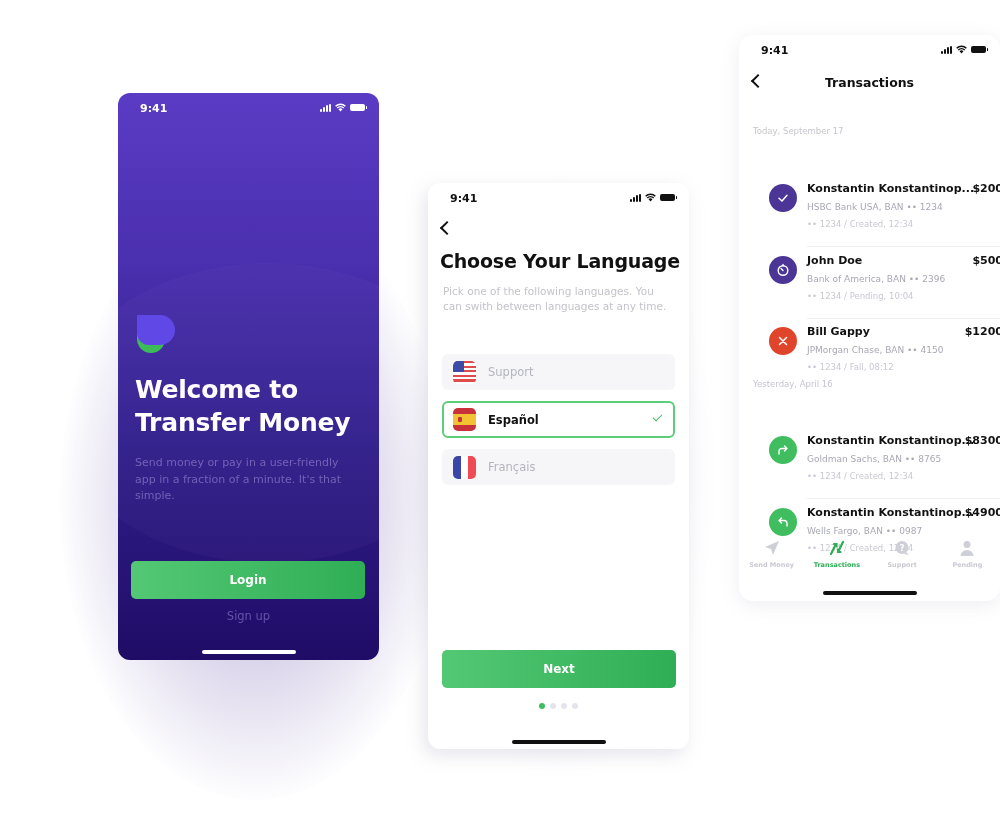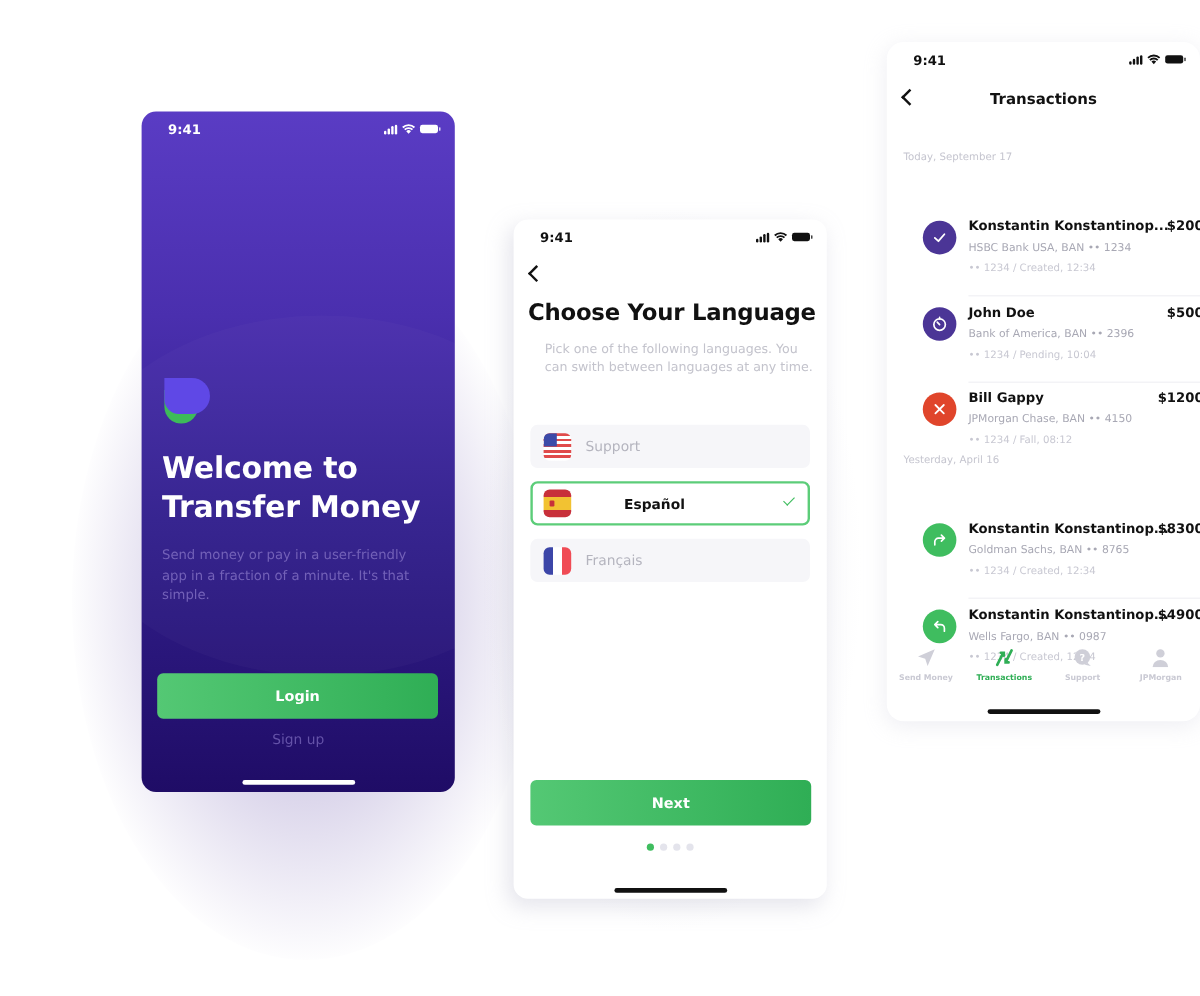--- a/index.html
+++ b/index.html
@@ -58,26 +58,26 @@
     #phone-lang .status-time { color: #111; }
     #phone-lang .sig span, #phone-lang .batt { background: #111; }
     #phone-lang .batt::after { background: #111; }
     .back-btn { position: absolute; width: 16px; height: 18px; background: none; border: none; font-size: 0; }
     .back-btn::before {
       content: ""; position: absolute; left: 4px; top: 3px; width: 8px; height: 8px;
       border-left: 2px solid #111; border-bottom: 2px solid #111; transform: rotate(45deg);
     }
     #phone-lang .back-btn { left: 10px; top: 37px; }
     .lang-title { position: absolute; left: 12px; top: 67px; font-size: 19px; font-weight: bold; color: #111; letter-spacing: -0.2px; }
-    .lang-sub { position: absolute; left: 26px; top: 101px; width: 230px; font-size: 10.5px; line-height: 15px; color: #c3c3cc; }
+    .lang-sub { position: absolute; left: 15px; top: 101px; width: 230px; font-size: 10.5px; line-height: 15px; color: #c3c3cc; }
     .lang-opt {
       position: absolute; left: 14px; width: 233px; height: 36px; border-radius: 6px; background: #f6f6f9;
       display: flex; align-items: center;
     }
-    .lang-opt.sel { background: #fff; border: 2px solid #5ccd79; gap: 32px; }
+    .lang-opt.sel { background: #fff; border: 2px solid #5ccd79; }
     .flag { width: 23px; height: 23px; border-radius: 5px; margin-left: 11px; overflow: hidden; position: relative; flex: none; }
     .lang-opt.sel .flag { margin-left: 9px; }
     .flag-us { background: repeating-linear-gradient(180deg, #e04b4b 0 2.3px, #fff 2.3px 4.6px); }
     .flag-us::before { content: ""; position: absolute; left: 0; top: 0; width: 11px; height: 11px; background: #3c4aa8; }
     .flag-es { background: linear-gradient(180deg, #c8303a 0 25%, #f2c232 25% 75%, #c8303a 75% 100%); }
     .flag-es::before { content: ""; position: absolute; left: 5px; top: 9px; width: 4px; height: 5px; background: #c8303a; border-radius: 1px; }
     .flag-fr { background: linear-gradient(90deg, #3c46a8 0 33%, #fff 33% 66%, #f04b55 66% 100%); }
     .lang-label { margin-left: 12px; font-size: 11.5px; color: #b4b4be; }
     .lang-opt.sel .lang-label { color: #111; font-weight: bold; }
     .check { position: absolute; right: 11px; top: 11px; width: 9px; height: 5px; border-left: 1.6px solid #3fbd5f; border-bottom: 1.6px solid #3fbd5f; transform: rotate(-45deg); }
@@ -304,17 +304,17 @@
           <path d="M12 12 L15 15 L10 14 Z" fill="#cfcfd8"></path>
           <text x="8" y="10.5" font-size="8" text-anchor="middle" fill="#fff" font-family="DejaVu Sans, sans-serif" font-weight="bold">?</text>
         </svg>
       <span class="tab-label">Support</span>
     </button>
     <button class="tab">
       <svg class="tab-icon" viewBox="0 0 16 16">
           <circle cx="8" cy="4.5" r="3.5" fill="#cfcfd8"></circle>
           <path d="M1.5 16 A6.5 6 0 0 1 14.5 16 Z" fill="#cfcfd8"></path>
         </svg>
-      <span class="tab-label">JPMorgan</span>
+      <span class="tab-label">Pending</span>
     </button>
   </div>
   <div class="home-ind"></div>
 </div>
 
 </body></html>

